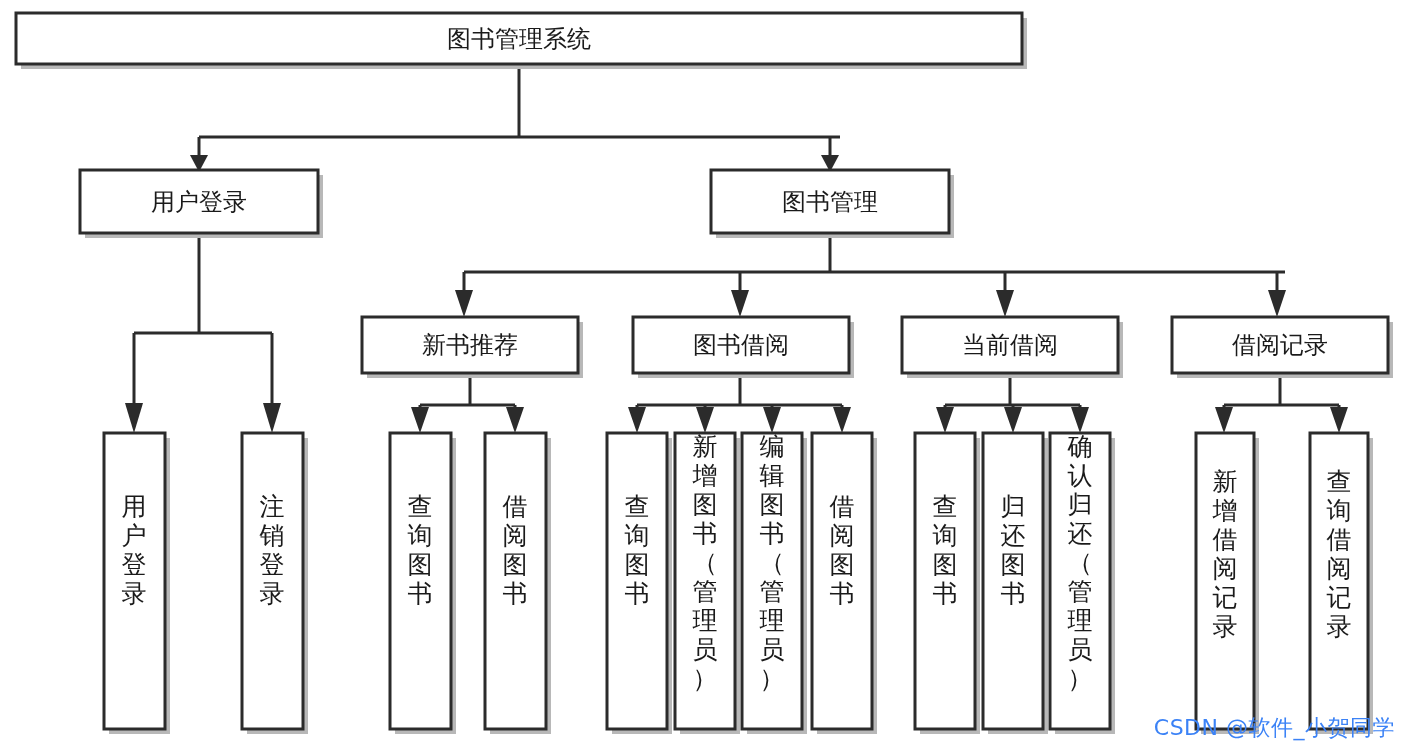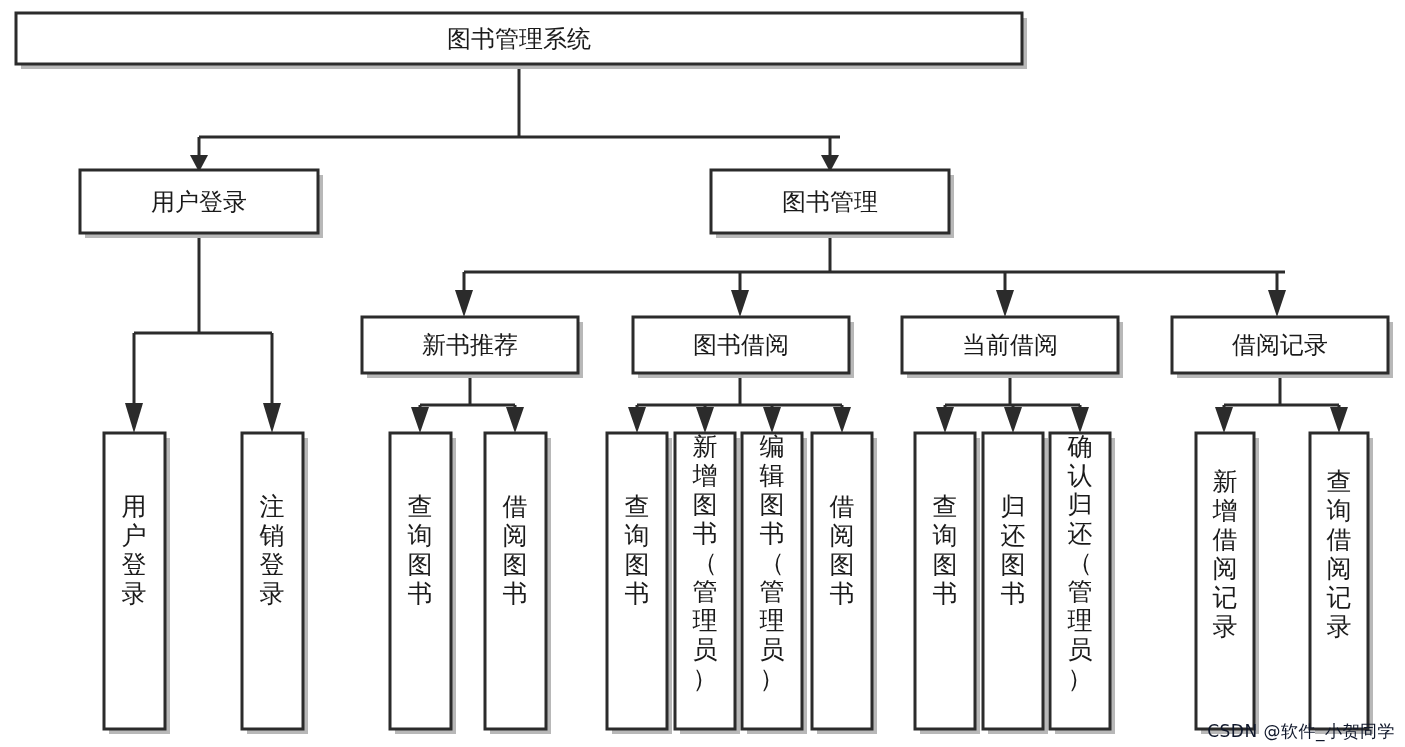--- a/index.html
+++ b/index.html
@@ -57,22 +57,22 @@
   .node-label-v {
     fill: #1a1a1a;
     font-family: "DejaVu Sans", "Liberation Sans", sans-serif;
     font-size: 25px;
     text-anchor: middle;
   }
   .watermark {
     position: absolute;
     right: 10px;
     bottom: 4px;
-    color: #0f172a;
-    font-size: 17px;
+    color: #3b82f6;
+    font-size: 22px;
     font-family: "DejaVu Sans", "Liberation Sans", sans-serif;
     letter-spacing: 0.5px;
     white-space: nowrap;
     user-select: none;
   }
 </style>
 </head>
 <body>
 
 <div id="diagram-root">

